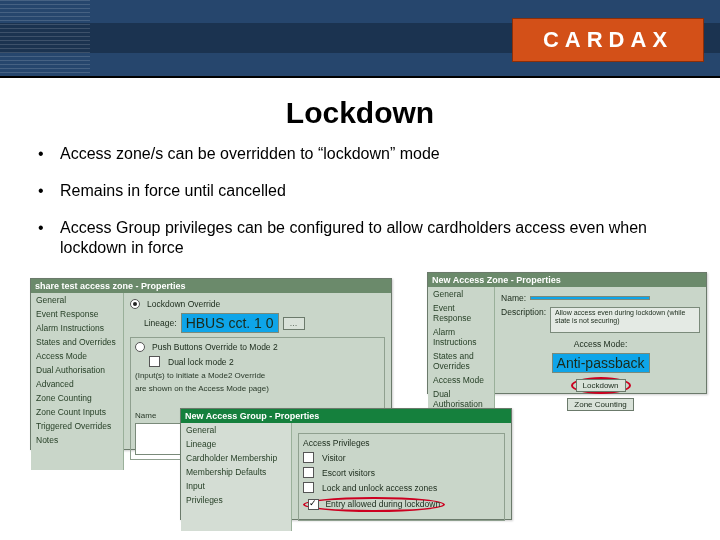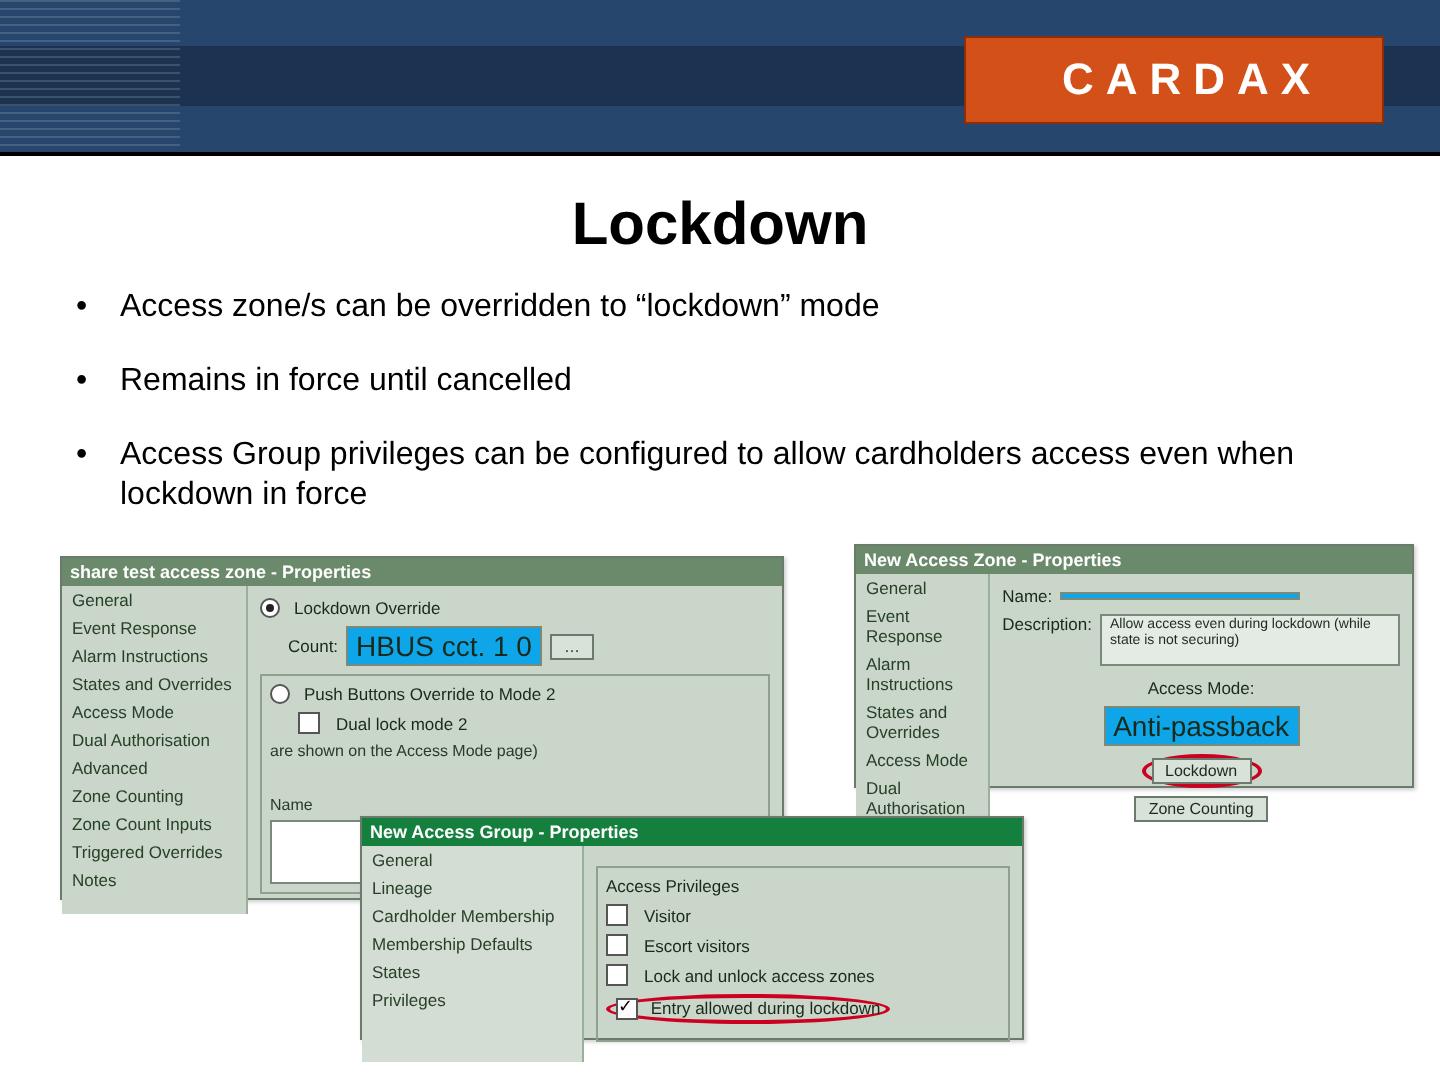--- a/index.html
+++ b/index.html
@@ -26,36 +26,35 @@
     left: 0; top: 0; bottom: 0;
     width: 90px;
     background: repeating-linear-gradient(to bottom,
       rgba(255,255,255,0.15) 0px,
       rgba(255,255,255,0.15) 1px,
       transparent 1px,
       transparent 4px);
   }
   .logo-box {
     position: absolute;
-    right: 28px;
+    right: 16px;
     top: 18px;
     width: 190px;
     height: 42px;
     background: #d35018;
     color: #fff;
     font-family: Arial, sans-serif;
     font-weight: bold;
     letter-spacing: 6px;
     font-size: 22px;
     display: flex;
     align-items: center;
     justify-content: center;
     border: 1px solid #8a2f0a;
     text-transform: uppercase;
-    padding-left: 18px;
   }
   .title {
     text-align: center;
     font-family: Arial, sans-serif;
     font-weight: bold;
     font-size: 30px;
     margin: 18px 0 14px 0;
   }
   .bullets {
     list-style: none;
@@ -236,33 +235,34 @@
         <div>Zone Count Inputs</div>
         <div>Triggered Overrides</div>
         <div>Notes</div>
       </div>
       <div class="content">
         <div class="fieldrow">
           <span class="radio dot"></span>
           <span class="field-label">Lockdown Override</span>
         </div>
         <div class="fieldrow" style="margin-left:14px;">
-          <span class="field-label">Count:</span>
+          <span class="field-label">Lineage:</span>
           <span class="field-box">HBUS cct. 1 0</span>
           <span class="btn">…</span>
         </div>
         <div class="group-box">
           <div class="fieldrow">
             <span class="radio"></span>
             <span class="field-label">Push Buttons Override to Mode 2</span>
           </div>
           <div class="fieldrow" style="margin-left:14px;">
             <span class="chk"></span>
             <span class="field-label">Dual lock mode 2</span>
           </div>
+          <div class="small-note">(Input(s) to initiate a Mode2 Override</div>
           <div class="small-note">are shown on the Access Mode page)</div>
           <div class="small-note" style="margin-top:18px;">Name</div>
           <div class="list-area"></div>
         </div>
       </div>
     </div>
   </div>
 
   <div id="dlg2" class="dlg">
     <div class="titlebar">New Access Zone - Properties</div>
@@ -300,21 +300,21 @@
   </div>
 
   <div id="dlg3" class="dlg">
     <div class="titlebar" style="background:#15803d;">New Access Group - Properties</div>
     <div class="body">
       <div class="sidelist" style="width:110px; background:#d4ddd4;">
         <div>General</div>
         <div>Lineage</div>
         <div>Cardholder Membership</div>
         <div>Membership Defaults</div>
-        <div>States</div>
+        <div>Input</div>
         <div>Privileges</div>
       </div>
       <div class="content">
         <div class="group-box">
           <div style="font-size:8.5px; margin-bottom:4px;">Access Privileges</div>
           <div class="fieldrow">
             <span class="chk"></span>
             <span>Visitor</span>
           </div>
           <div class="fieldrow">

